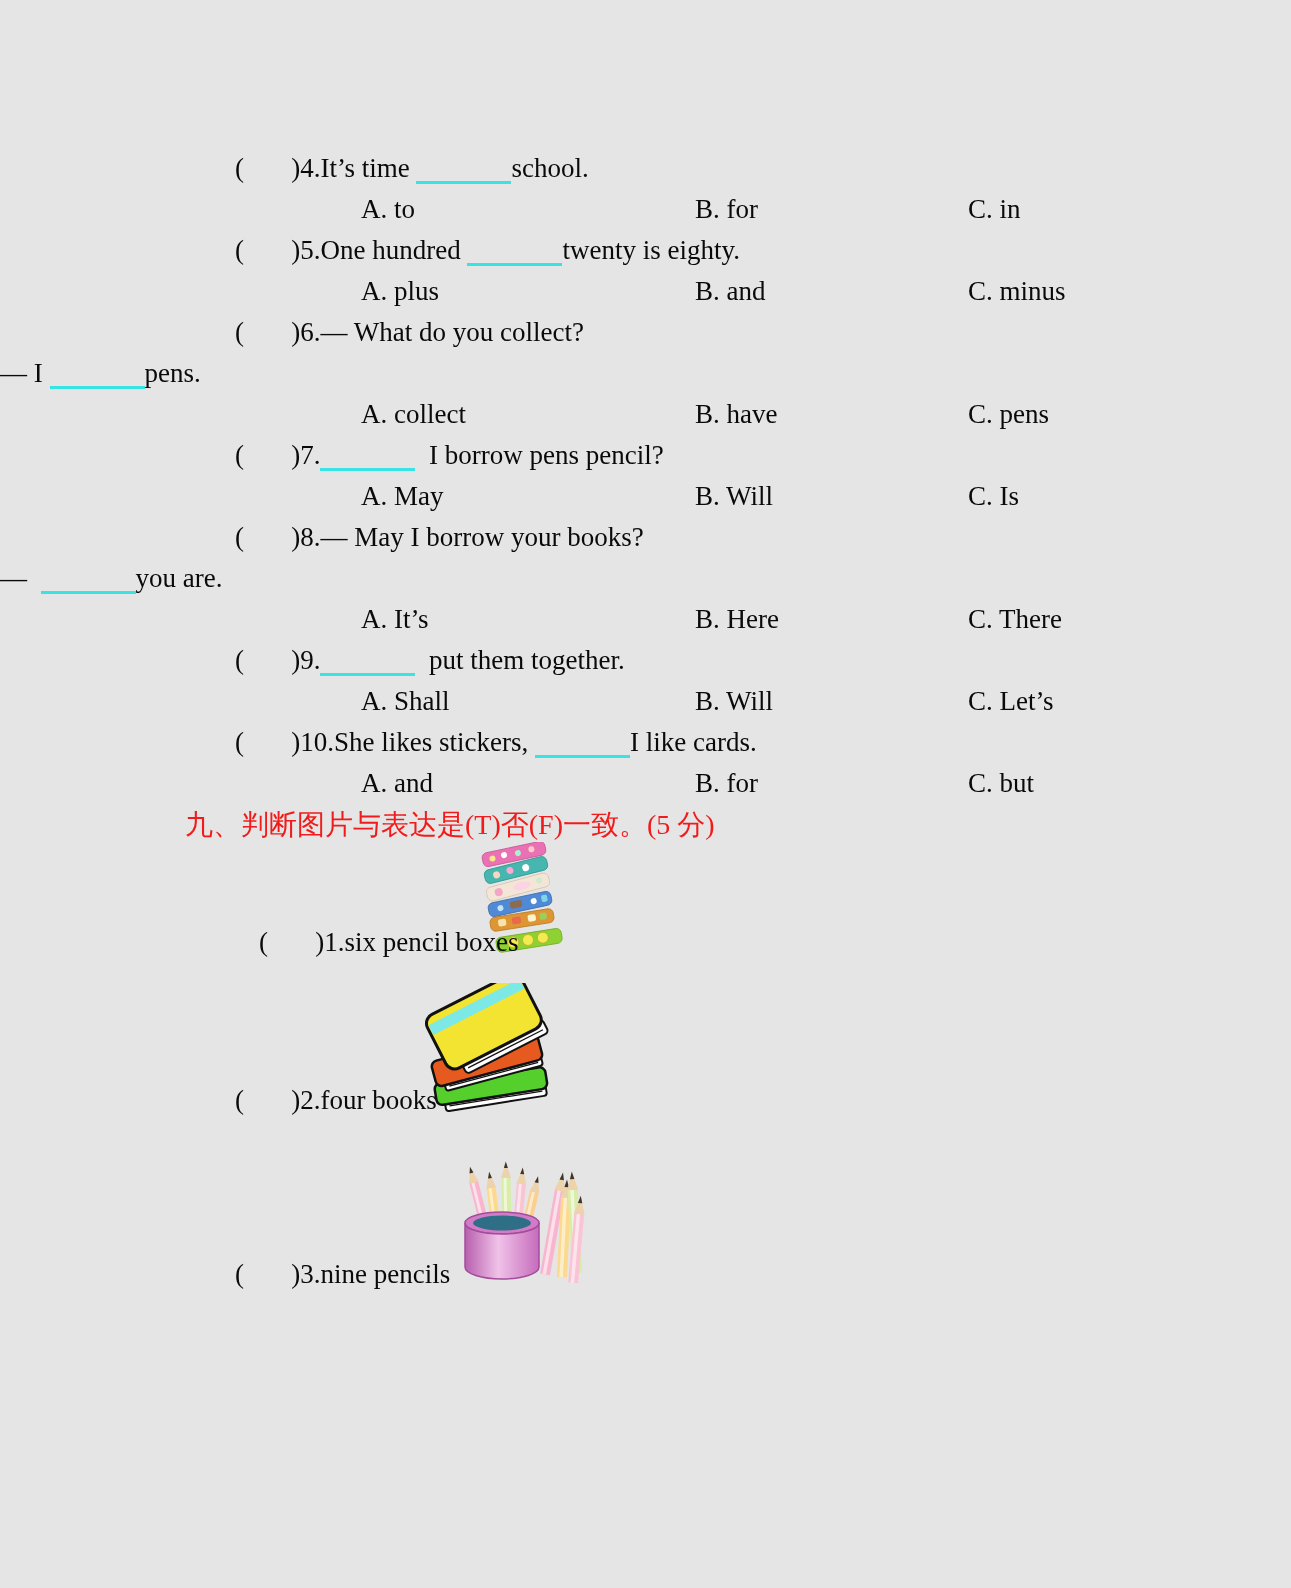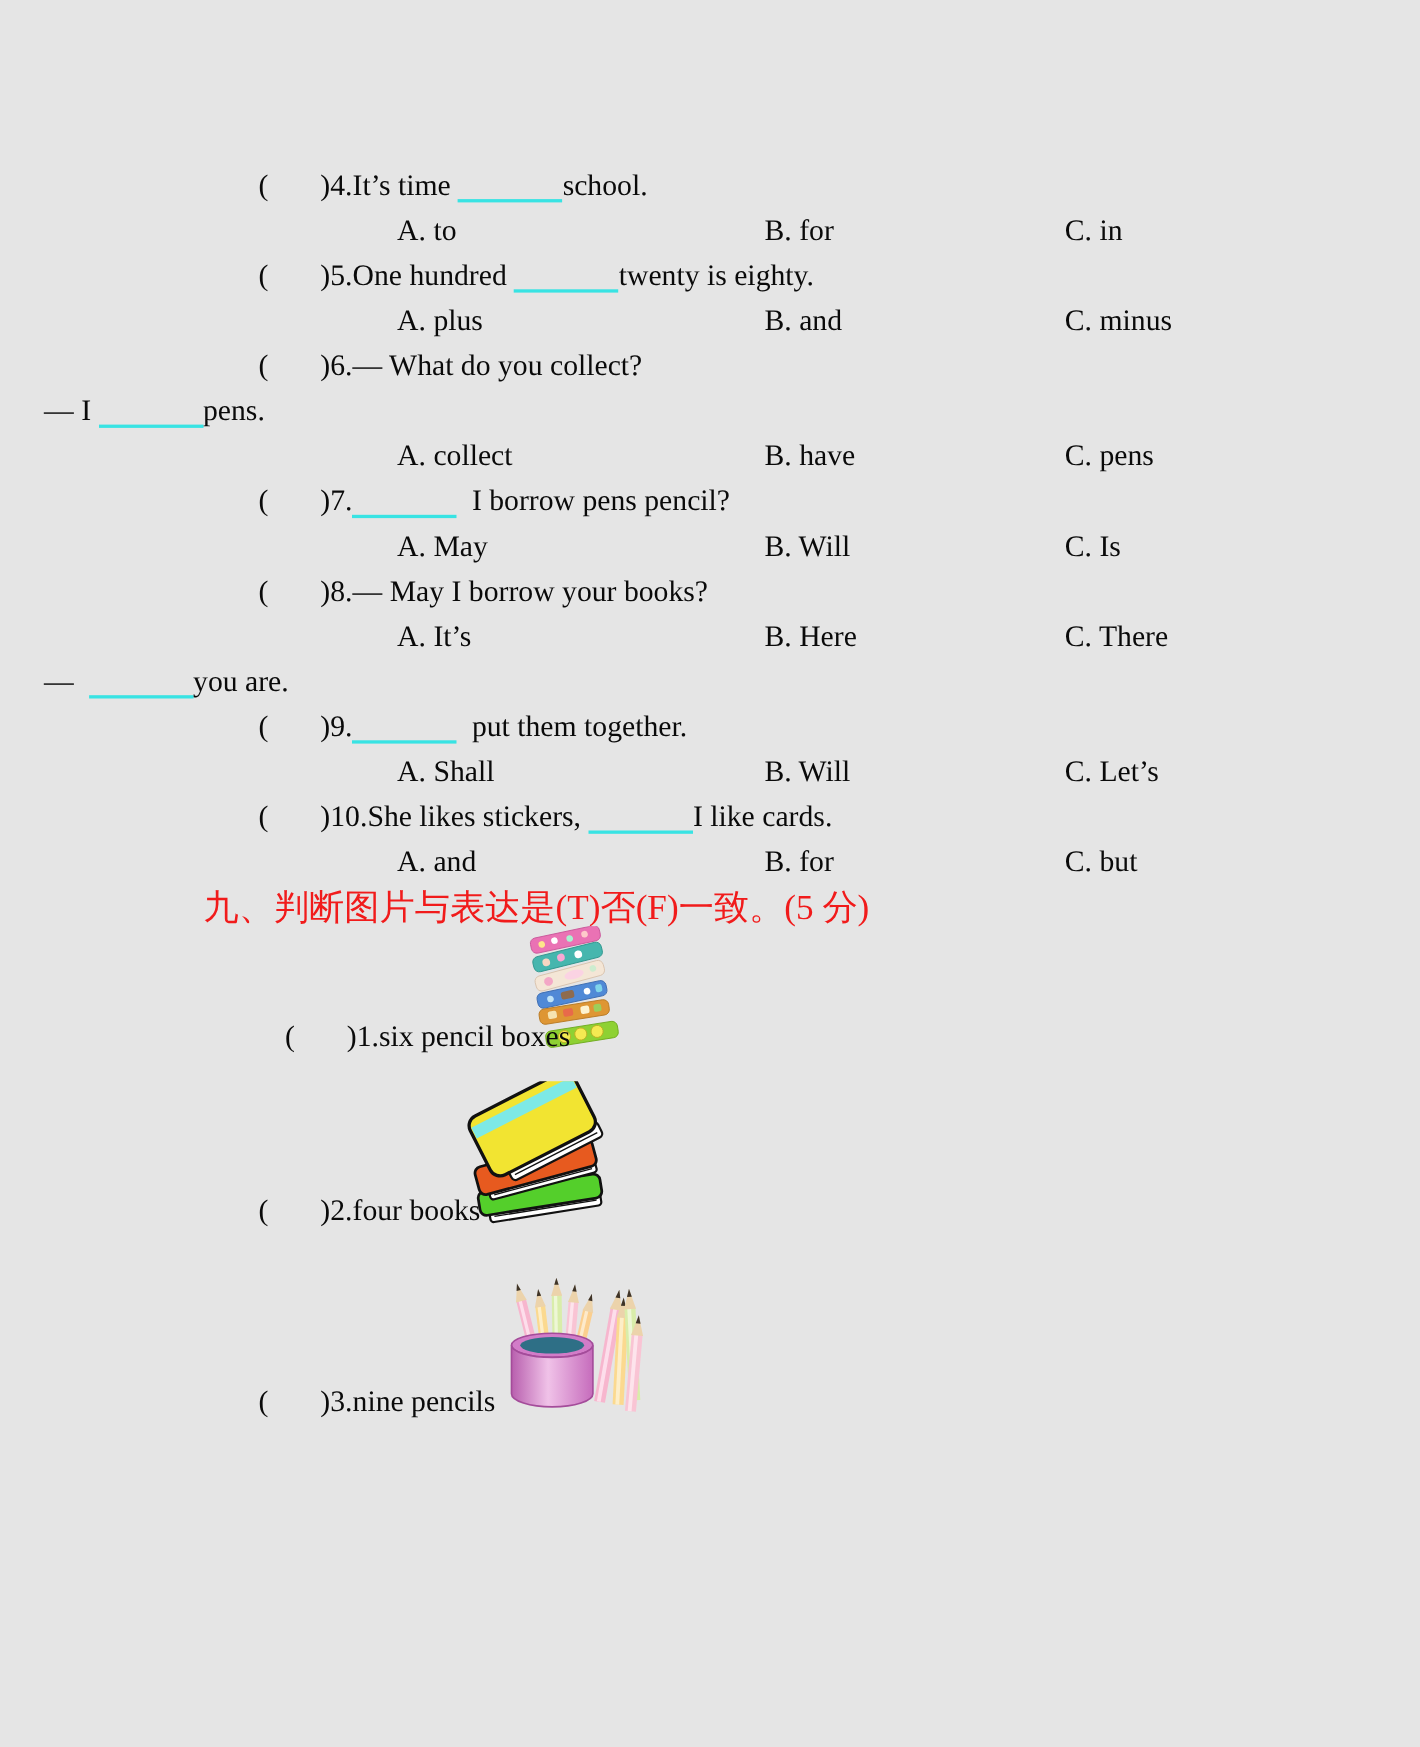--- a/index.html
+++ b/index.html
@@ -3,33 +3,33 @@
 <meta charset="utf-8">
 <style>
   html,body{margin:0;padding:0;background:#ffffff;}
   .page{
     position:relative;width:1291px;height:1588px;background:#e5e5e5;overflow:hidden;
     font-family:"Liberation Serif","DejaVu Serif",serif;font-size:27px;color:#0a0a0a;
   }
   .questions{position:absolute;left:0;top:148px;width:1291px;}
   .line{height:41px;line-height:41px;white-space:pre;position:relative;}
   .line.q{padding-left:235px;}
-  .line.resp{margin-left:40px;}
+  .line.resp{}
   .seg{white-space:pre;}
   .blank{
     display:inline-block;width:95px;height:0;
     border-bottom:3px solid #38e3e3;vertical-align:-7px;
   }
   .opt{position:absolute;white-space:pre;}
   .opt.c0{left:361px;}
   .opt.c1{left:669px;margin-left:26px;}
   .opt.c2{left:968px;}
   .sec-heading{
     position:absolute;left:185px;top:804px;height:41px;line-height:41px;
-    color:#f11b1b;font-size:32px;white-space:pre;
+    color:#f11b1b;font-size:28px;white-space:pre;
   }
   .sec-item{position:absolute;white-space:pre;height:41px;line-height:41px;}
   .sec-item.i1{left:235px;top:922px;margin-left:24px;}
   .sec-item.i2{left:235px;top:1080px;}
   .sec-item.i3{left:235px;top:1254px;}
   .clip{position:absolute;}
   .clip.boxes{left:478px;top:842px;}
   .clip.books{left:422px;top:983px;}
   .clip.pencils{left:428px;top:1145px;}
 </style>
@@ -42,22 +42,22 @@
       <div class="line q"><span class="seg">(       )4.It’s time </span><span class="blank"></span><span class="seg">school.</span></div>
       <div class="line opts"><span class="opt c0">A. to</span><span class="opt c1">B. for</span><span class="opt c2">C. in</span></div>
       <div class="line q"><span class="seg">(       )5.One hundred </span><span class="blank"></span><span class="seg">twenty is eighty.</span></div>
       <div class="line opts"><span class="opt c0">A. plus</span><span class="opt c1">B. and</span><span class="opt c2">C. minus</span></div>
       <div class="line q"><span class="seg">(       )6.— What do you collect?</span></div>
       <div class="line resp"><span class="seg">— I </span><span class="blank"></span><span class="seg">pens.</span></div>
       <div class="line opts"><span class="opt c0">A. collect</span><span class="opt c1">B. have</span><span class="opt c2">C. pens</span></div>
       <div class="line q"><span class="seg">(       )7.</span><span class="blank"></span><span class="seg">  I borrow pens pencil?</span></div>
       <div class="line opts"><span class="opt c0">A. May</span><span class="opt c1">B. Will</span><span class="opt c2">C. Is</span></div>
       <div class="line q"><span class="seg">(       )8.— May I borrow your books?</span></div>
+      <div class="line resp"><span class="seg">—  </span><span class="blank"></span><span class="seg">you are.</span></div>
       <div class="line opts"><span class="opt c0">A. It’s</span><span class="opt c1">B. Here</span><span class="opt c2">C. There</span></div>
-      <div class="line resp"><span class="seg">—  </span><span class="blank"></span><span class="seg">you are.</span></div>
       <div class="line q"><span class="seg">(       )9.</span><span class="blank"></span><span class="seg">  put them together.</span></div>
       <div class="line opts"><span class="opt c0">A. Shall</span><span class="opt c1">B. Will</span><span class="opt c2">C. Let’s</span></div>
       <div class="line q"><span class="seg">(       )10.She likes stickers, </span><span class="blank"></span><span class="seg">I like cards.</span></div>
       <div class="line opts"><span class="opt c0">A. and</span><span class="opt c1">B. for</span><span class="opt c2">C. but</span></div>
     </div>
 
   <div class="sec-heading">九、判断图片与表达是(T)否(F)一致。(5 分)</div>
 
   <div class="clip boxes">
     <svg width="90" height="112" viewBox="0 0 90 112" xmlns="http://www.w3.org/2000/svg">

